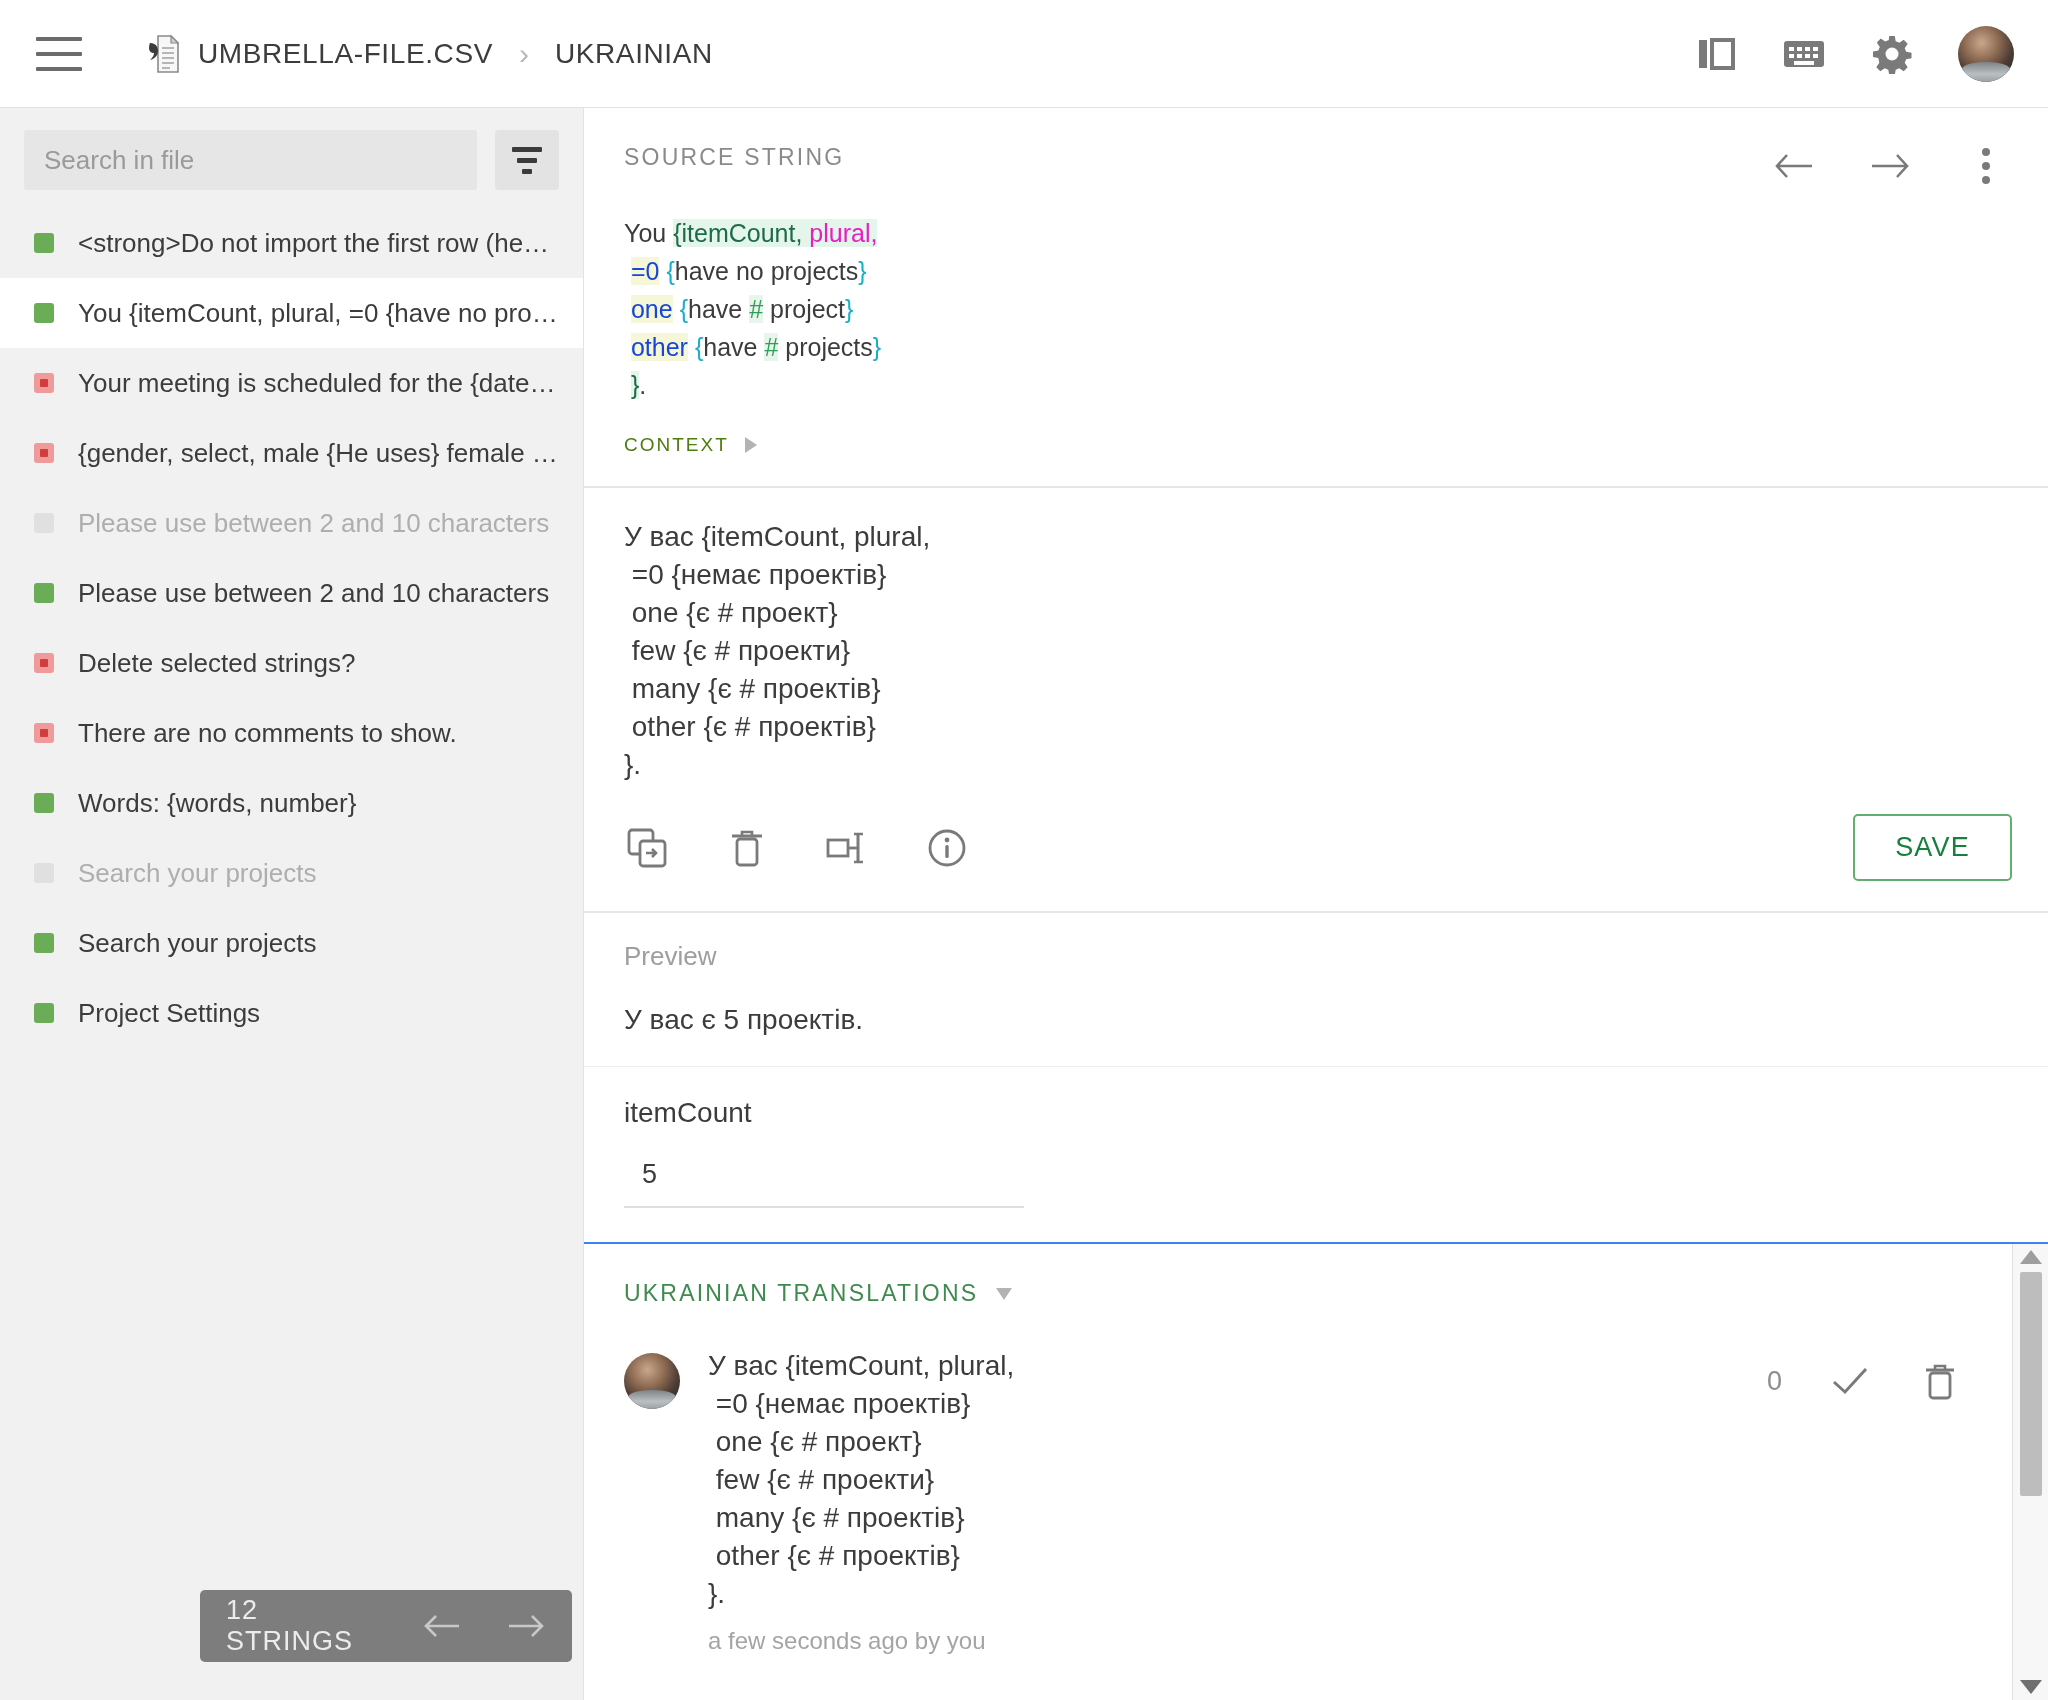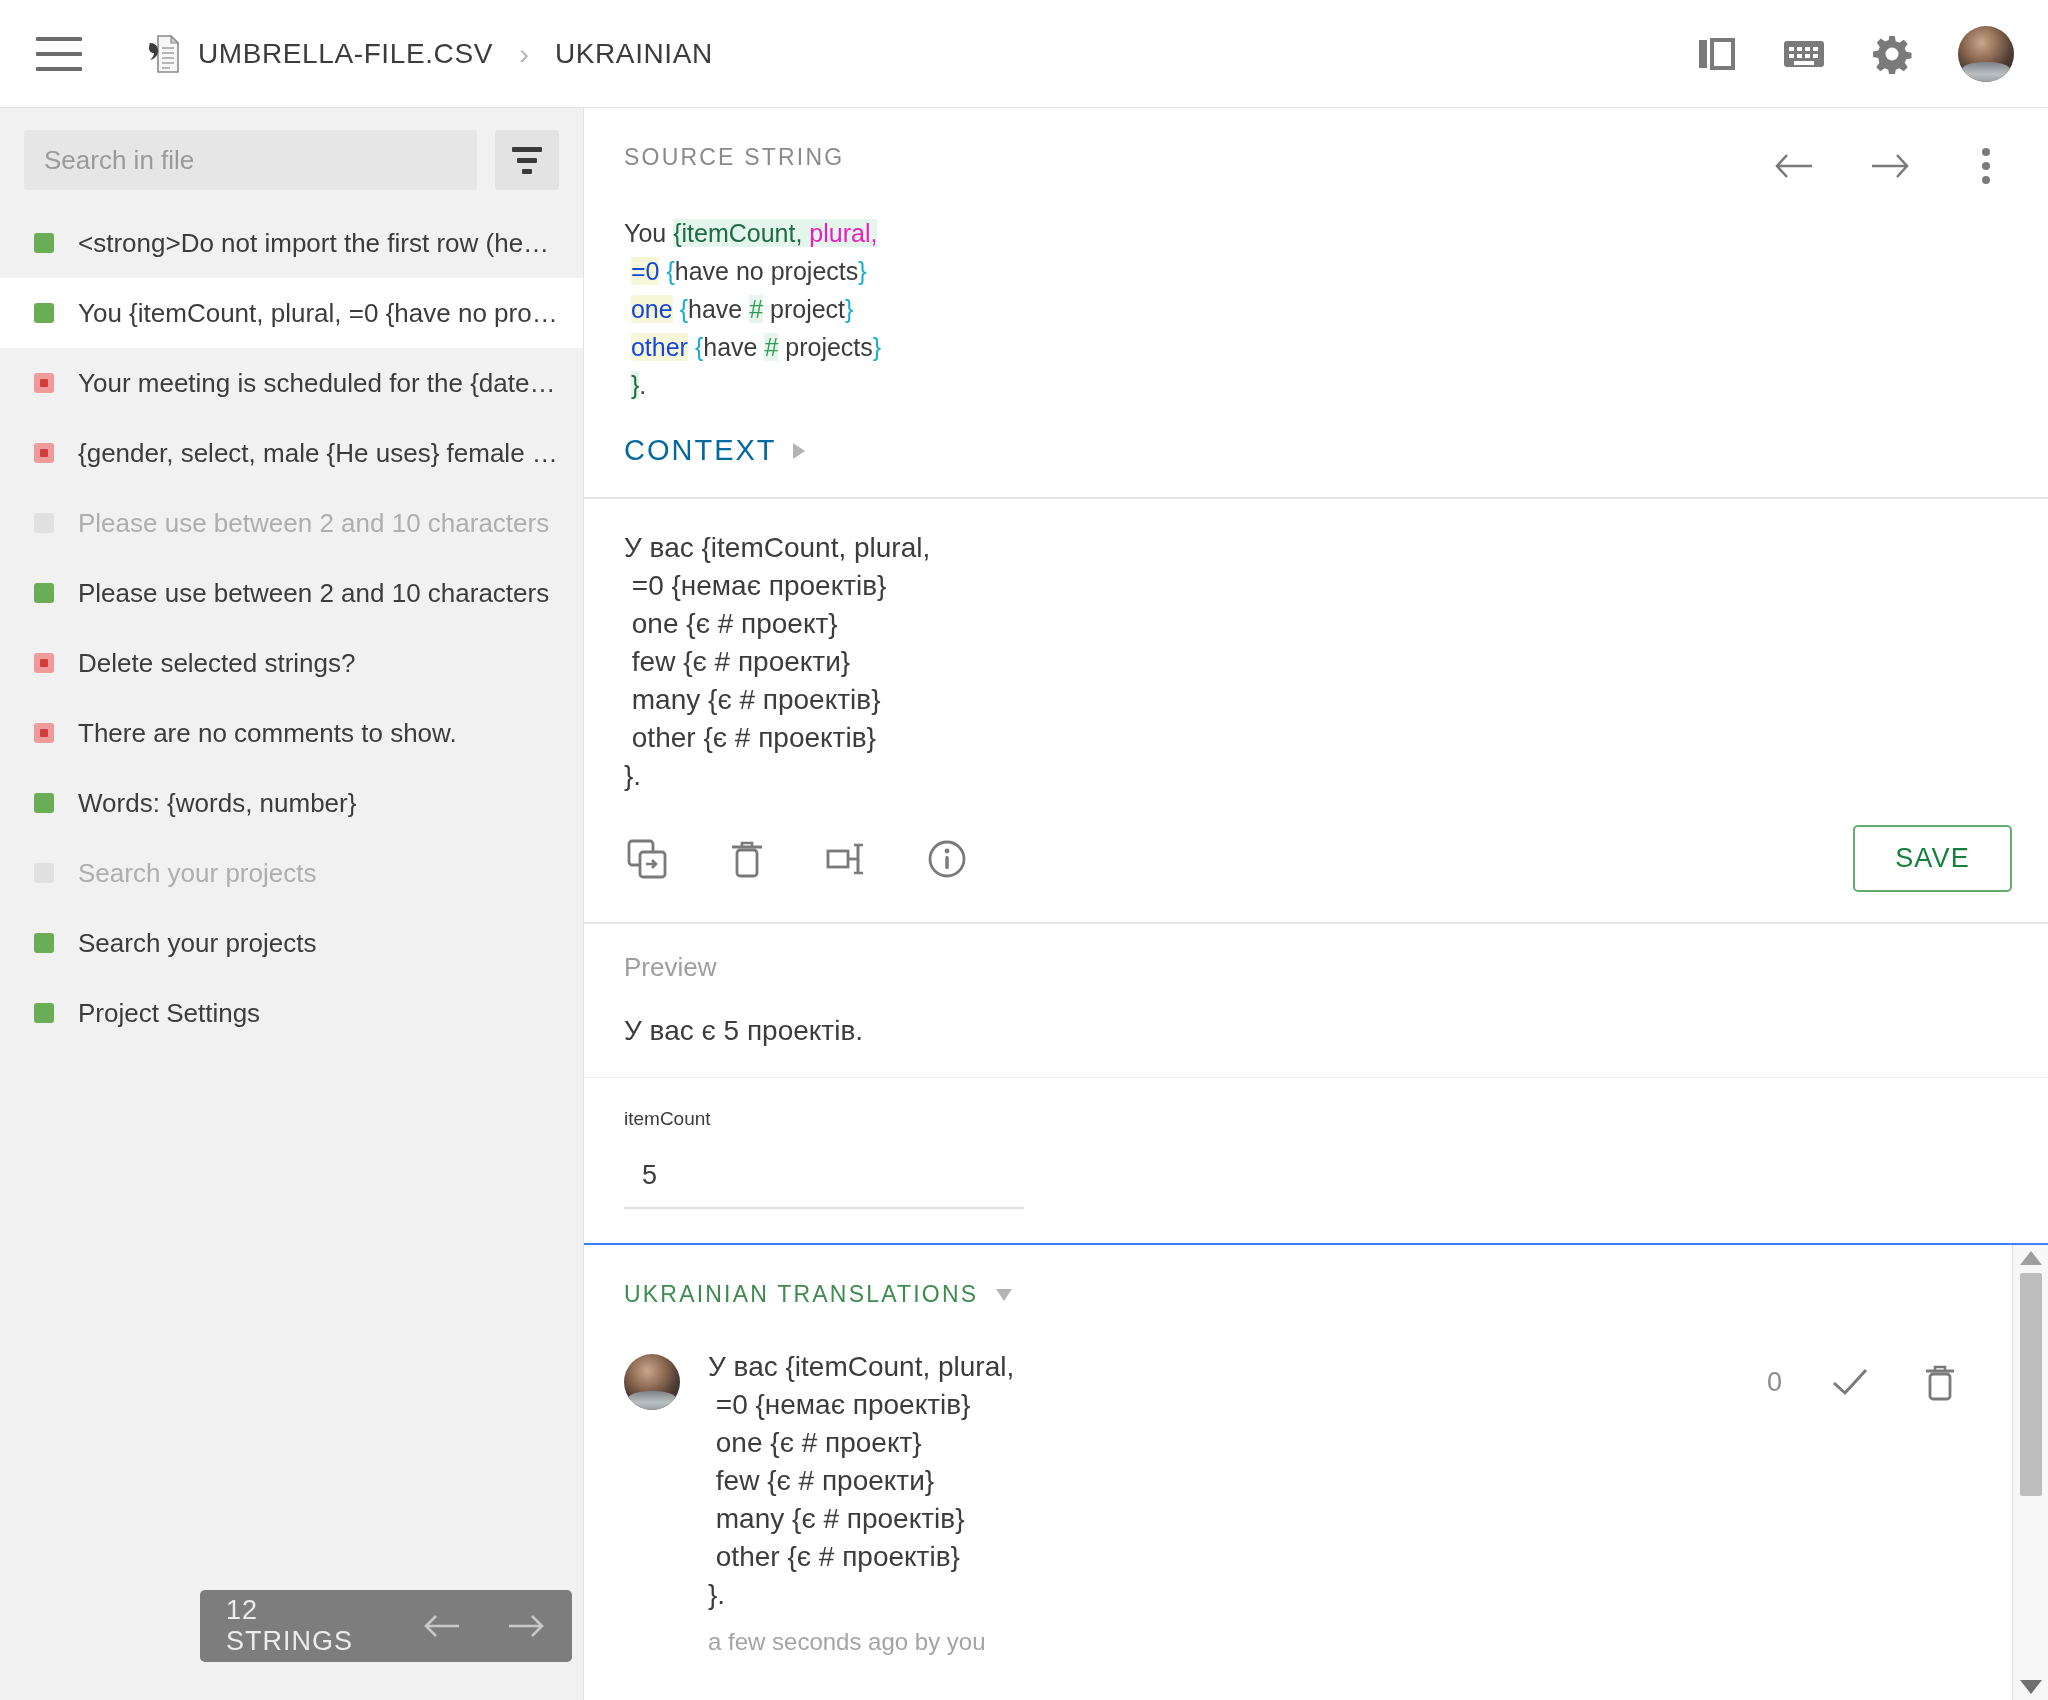--- a/index.html
+++ b/index.html
@@ -104,21 +104,21 @@
 
   .src-body { padding: 26px 40px 0 40px; }
   .code { font-size: 25px; line-height: 38px; color: #3c3c3c; white-space: pre-wrap; }
   .tok-var { color: #1e6b45; background: #e4f5ec; }
   .tok-kw { color: #e81ec0; background: #e4f5ec; }
   .tok-plural { color: #1846d8; background: #f5f7d8; }
   .tok-brace { color: #18b0c8; }
   .tok-hash { color: #2e9e57; background: #e7f5ec; }
 
   .ctx-row { padding: 30px 40px 30px 40px; display: flex; align-items: center; gap: 16px; }
-  .ctx-label { color: #0369a1; font-size: 29px; letter-spacing: 2px; cursor: pointer; text-align: center; }
+  .ctx-label { color: #4d7c0f; font-size: 19px; letter-spacing: 2px; cursor: pointer; text-align: center; }
   .tri-r { width: 0; height: 0; border-left: 12px solid #b3b3b3; border-top: 8px solid transparent; border-bottom: 8px solid transparent; }
   .tri-d { width: 0; height: 0; border-top: 12px solid #b3b3b3; border-left: 8px solid transparent; border-right: 8px solid transparent; }
 
   .divider { height: 2px; background: #e6e6e6; }
   .divider-soft { height: 1px; background: #ececec; }
 
   .trans-edit { padding: 30px 40px 0 40px; }
   .trans-text { font-size: 28px; line-height: 38px; color: #3c3c3c; white-space: pre-wrap; }
 
   .edit-toolbar { display: flex; align-items: center; padding: 30px 36px 30px 40px; }
@@ -129,21 +129,21 @@
     border: 2px solid #64ad71; color: #15803d; background: #fff;
     border-radius: 5px; padding: 16px 40px; font-size: 27px; letter-spacing: 1.2px;
     cursor: pointer; font-family: "Liberation Sans", sans-serif;
   }
 
   .preview-block { padding: 28px 40px 30px 40px; }
   .preview-label { font-size: 26px; color: #9e9e9e; margin-bottom: 32px; }
   .preview-text { font-size: 28px; color: #3c3c3c; }
 
   .param-block { padding: 30px 40px 34px 40px; }
-  .param-name { font-size: 19px; color: #3c3c3c; margin-bottom: 26px; }
+  .param-name { font-size: 28px; color: #3c3c3c; margin-bottom: 26px; }
   .param-input {
     width: 400px; border: none; border-bottom: 2px solid #dedede; outline: none;
     font-size: 27px; color: #3c3c3c; padding: 4px 18px 16px 18px;
     font-family: "Liberation Sans", sans-serif; background: transparent;
   }
 
   .lower { flex: 1; display: flex; min-height: 0; position: relative; border-top: 2px solid #3b82f6; }
   .lower-inner { flex: 1; padding: 36px 40px 0 40px; min-width: 0; }
 
   .tr-head { display: flex; align-items: center; gap: 18px; margin-bottom: 40px; }

